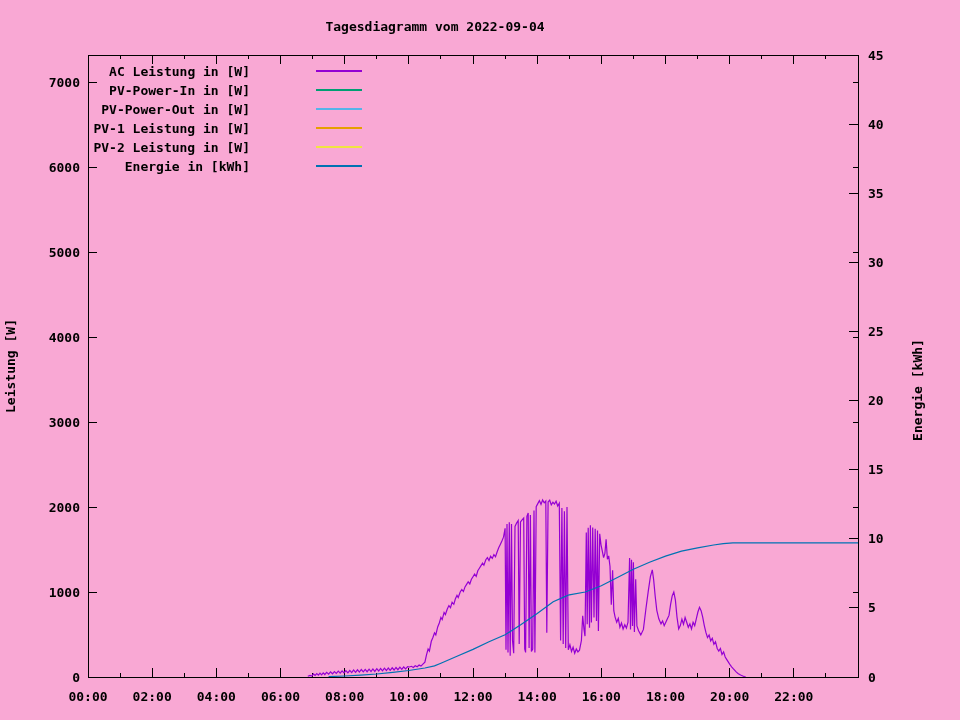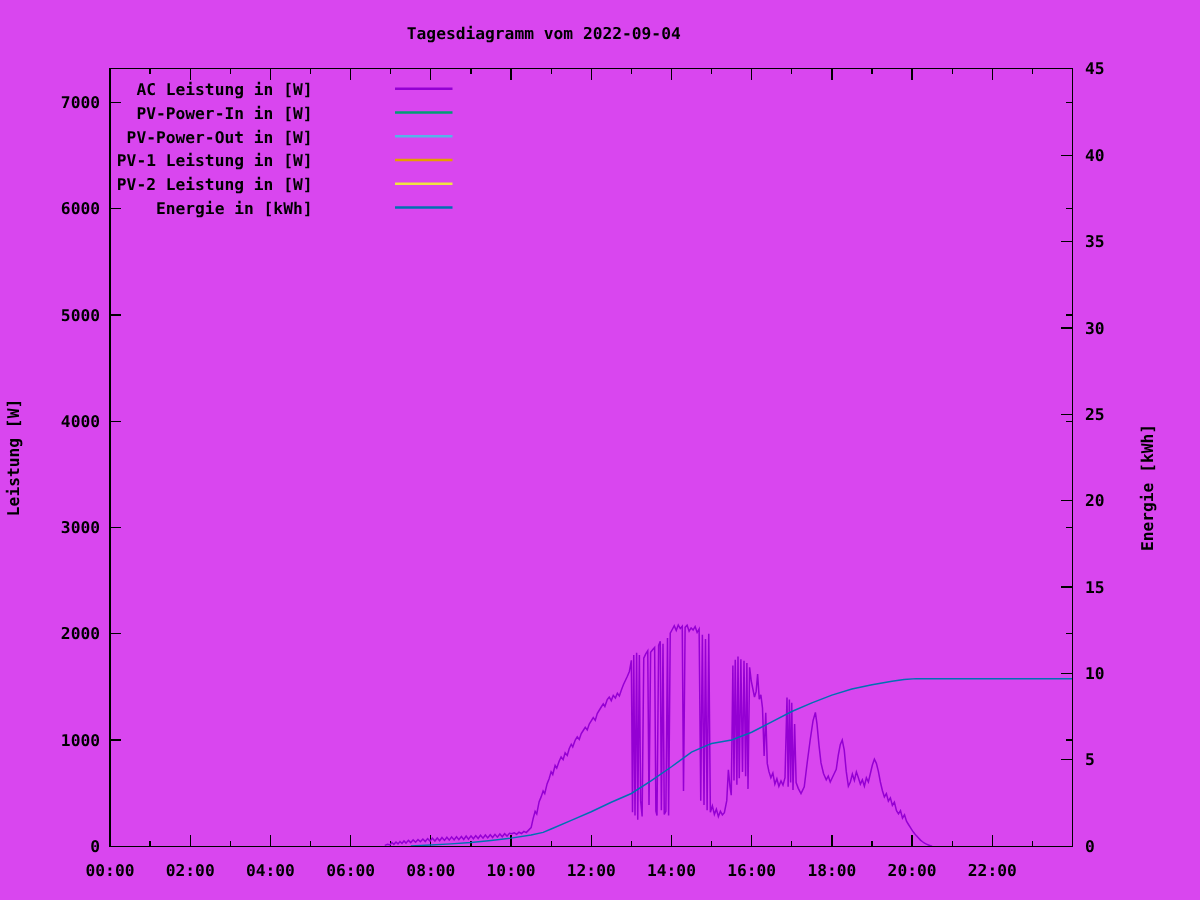--- a/index.html
+++ b/index.html
@@ -1,16 +1,16 @@
 <!DOCTYPE html>
 <html><head>
 <meta charset="utf-8">
 <style>
   html,body{margin:0;padding:0;background:#ffffff;}
-  #stage{position:relative;width:960px;height:720px;background:#d946ef;overflow:hidden;}
+  #stage{position:relative;width:960px;height:720px;background:#f9a8d4;overflow:hidden;}
   svg text{font-family:"DejaVu Sans Mono","Liberation Mono",monospace;font-weight:bold;fill:#000;}
   .chart-title{font-size:13px;}
   .axis-label{font-size:13px;}
   .tick-label{font-size:13px;}
   .legend-label{font-size:13px;}
 </style>
 </head>
 <body>
 
 <div id="stage">

